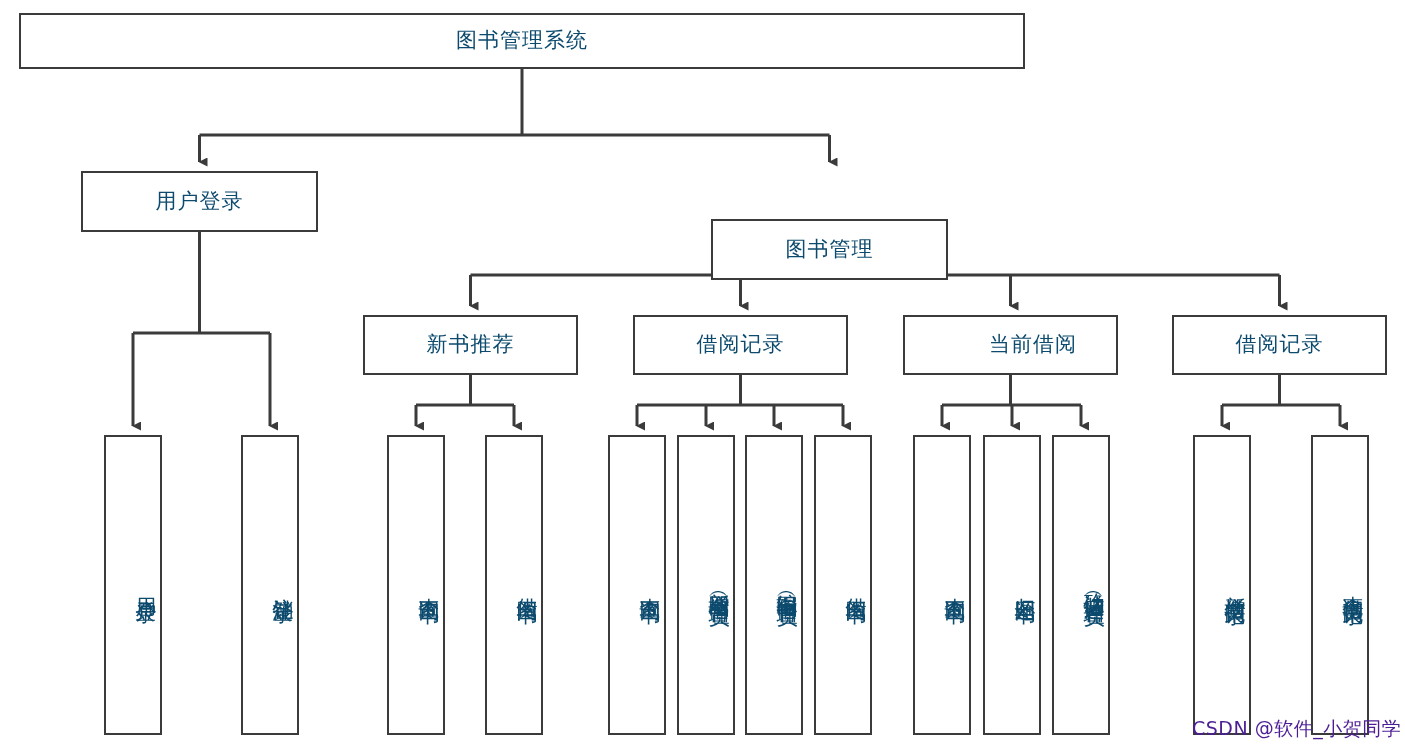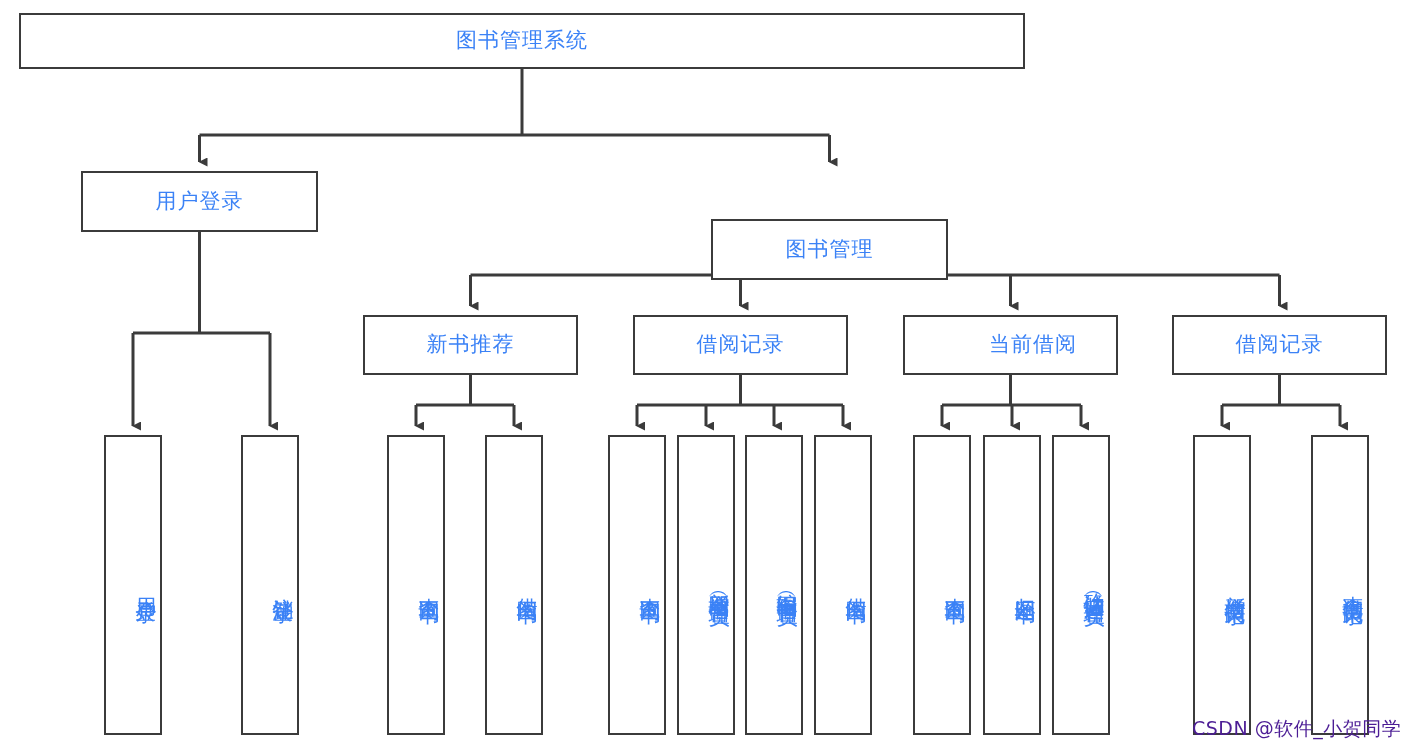--- a/index.html
+++ b/index.html
@@ -26,21 +26,21 @@
     pointer-events: none;
   }
   .node {
     position: absolute;
     box-sizing: border-box;
     border: 2px solid #3b3b3b;
     background: #ffffff;
     display: flex;
     align-items: center;
     justify-content: center;
-    color: #3b82f6;
+    color: #0c4a6e;
     text-align: center;
   }
   .node.horiz {
     font-size: 21px;
     letter-spacing: 1px;
     line-height: 1.2;
   }
   .node.vert {
     writing-mode: vertical-rl;
     text-orientation: upright;

